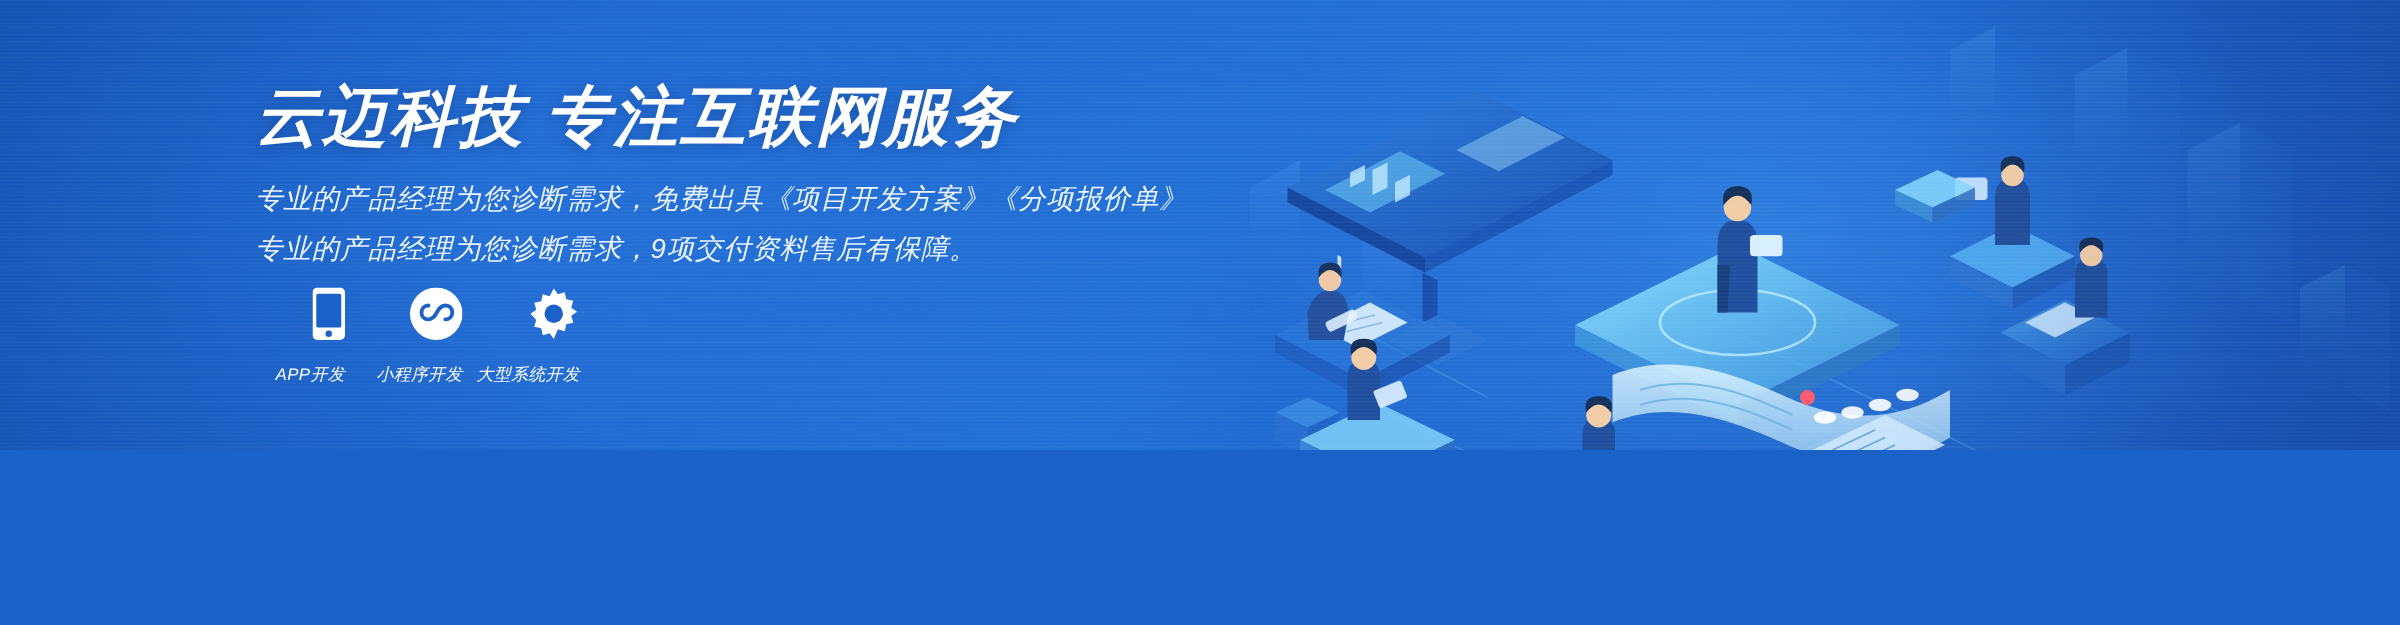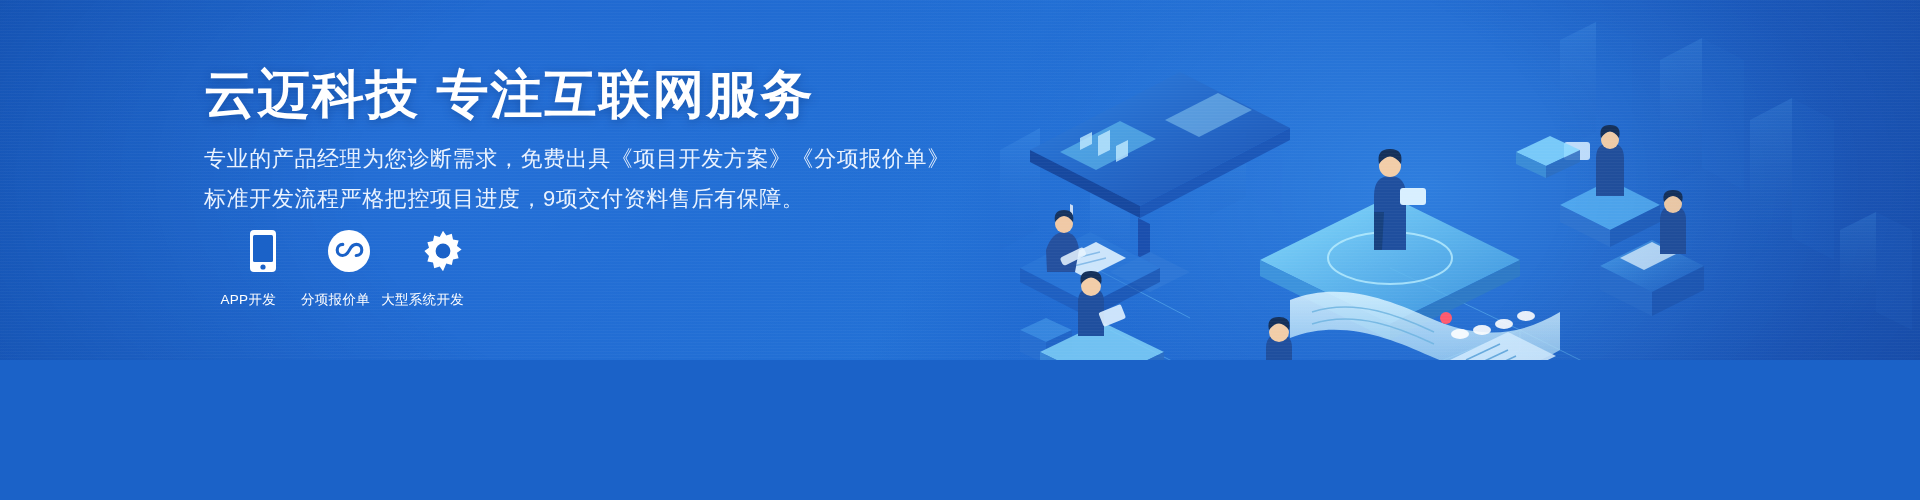--- a/index.html
+++ b/index.html
@@ -11,20 +11,21 @@
 
   
   .banner {
     position:relative;
     width:1920px; height:360px;
     overflow:hidden;
     background:
       radial-gradient(ellipse 900px 620px at 74% 52%, rgba(62,150,240,.55) 0%, rgba(40,110,215,.12) 48%, rgba(0,0,0,0) 72%),
       radial-gradient(ellipse 1200px 760px at 22% 46%, rgba(44,124,226,.50) 0%, rgba(26,86,195,.10) 55%, rgba(0,0,0,0) 78%),
       linear-gradient(118deg, #1557bd 0%, #1c63cb 26%, #2272d6 50%, #1b60c8 72%, #1a52b4 100%);
+    font-style: italic;
   }
   
   .scanlines {
     position:absolute; inset:0;
     background-image:repeating-linear-gradient(
       to bottom,
       rgba(255,255,255,.030) 0px,
       rgba(255,255,255,.030) 1px,
       rgba(0,0,0,0) 1px,
       rgba(0,0,0,0) 3px);
@@ -284,21 +285,21 @@
   </div>
 
   <div class="scanlines"></div>
   <div class="vignette"></div>
 
   <div class="content">
     <div class="headline">云迈科技 专注互联网服务</div>
 
     <div class="subline">
       <div>专业的产品经理为您诊断需求，免费出具《项目开发方案》《分项报价单》</div>
-      <div>标准开发流程严格把控项目进度，9项交付资料售后有保障。</div>
+      <div>专业的产品经理为您诊断需求，9项交付资料售后有保障。</div>
     </div>
   </div>
 
   <div class="services">
 
     <div class="service">
       <div class="ico">
         <svg width="26" height="42" viewBox="0 0 26 42">
           <rect x="0" y="0" width="26" height="42" rx="4" fill="#ffffff"></rect>
           <rect x="3" y="5" width="20" height="27" rx="1.5" fill="#1b62c8"></rect>
@@ -308,21 +309,21 @@
       <div class="cap">APP开发</div>
     </div>
 
     <div class="service">
       <div class="ico">
         <svg width="42" height="42" viewBox="0 0 42 42">
           <circle cx="21" cy="21" r="21" fill="#ffffff"></circle>
           <path d="M14.8 14.4c-3.3 0-5.6 2.4-5.6 5.6 0 3.2 2.3 5.5 5.4 5.5 3.6 0 5.6-3 6.9-5.6 1.3-2.6 3.3-5.5 6.9-5.5 3.1 0 5.4 2.3 5.4 5.5 0 3.2-2.3 5.6-5.6 5.6" fill="none" stroke="#1b62c8" stroke-width="3.1" stroke-linecap="round"></path>
         </svg>
       </div>
-      <div class="cap">分项报价单</div>
+      <div class="cap">小程序开发</div>
     </div>
 
 
 
     <div class="service">
       <div class="ico">
         <svg width="42" height="42" viewBox="0 0 42 42">
           <path d="M21 0.8l3.3 4.6 5.5-1.6 1.2 5.6 5.6 1.2-1.6 5.5 4.6 3.3-4.6 3.3 1.6 5.5-5.6 1.2-1.2 5.6-5.5-1.6L21 41.2l-3.3-4.6-5.5 1.6-1.2-5.6-5.6-1.2 1.6-5.5L2.4 21 7 17.7l-1.6-5.5 5.6-1.2 1.2-5.6 5.5 1.6z" fill="#ffffff"></path>
           <circle cx="21" cy="21" r="7.4" fill="#1b62c8"></circle>
         </svg>

